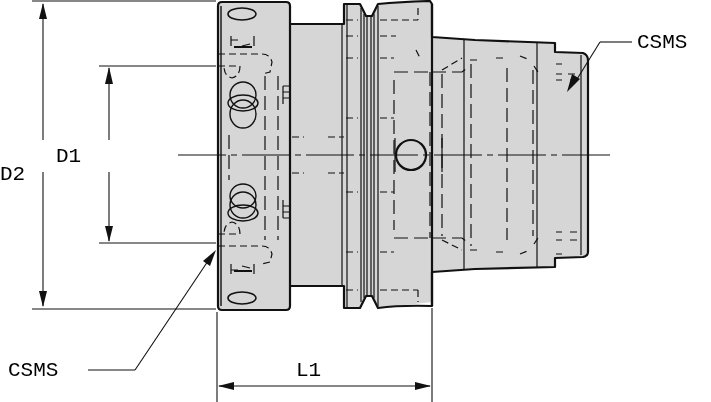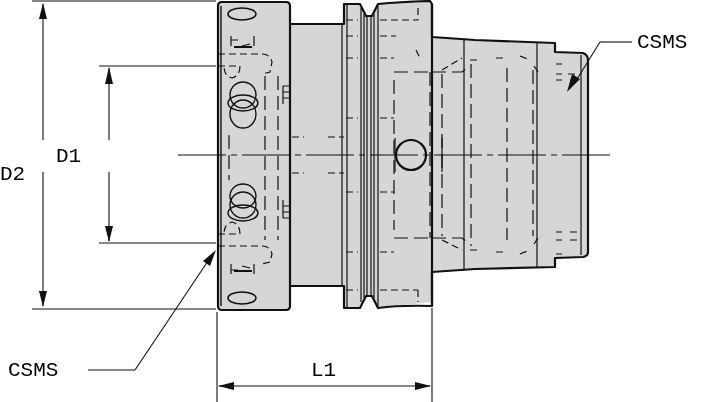--- a/index.html
+++ b/index.html
@@ -144,15 +144,15 @@
   </g>
   <g>
     <line class="dim" x1="88" y1="370" x2="135" y2="370"></line>
     <line class="dim" x1="135" y1="370" x2="210" y2="258"></line>
     <polygon class="arrow" points="216,250 210,266 203,261"></polygon>
   </g>
 </svg>
 
 <div class="label" style="left:0px; top:164px;">D2</div>
 <div class="label" style="left:56px; top:146px;">D1</div>
-<div class="label" style="left:311px; top:360px;">L1</div>
+<div class="label" style="left:296px; top:360px;">L1</div>
 <div class="label" style="left:637px; top:32px;">CSMS</div>
 <div class="label" style="left:8px; top:360px;">CSMS</div>
 
 </body></html>

